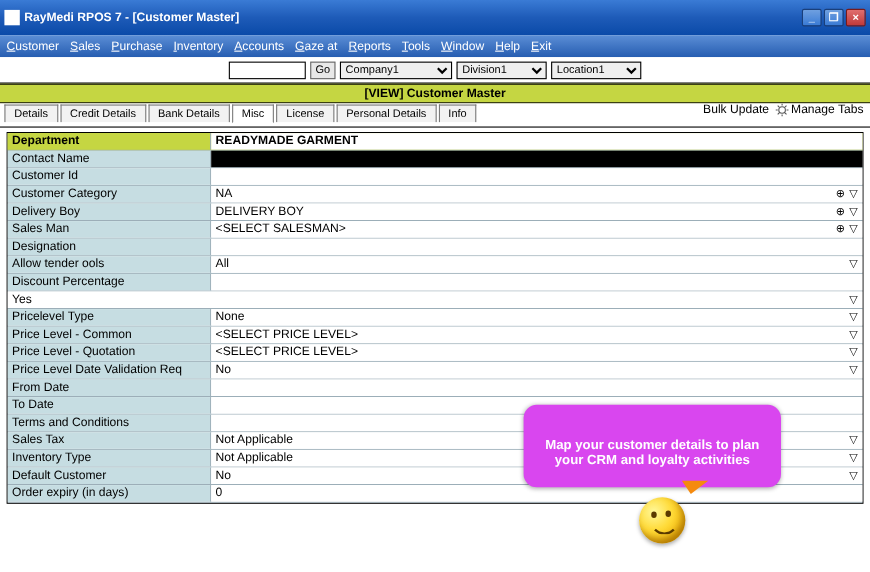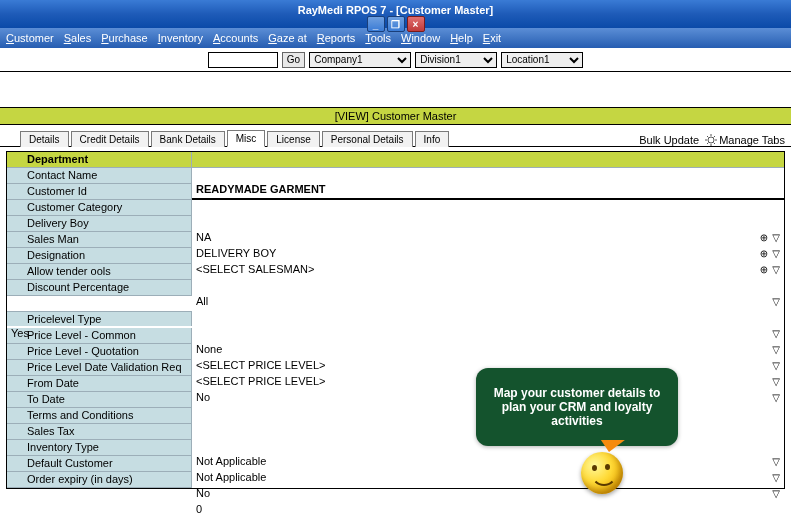--- a/index.html
+++ b/index.html
@@ -13,23 +13,22 @@
     position: relative;
   }
 
   
   .titlebar {
     height: 28px;
     background: linear-gradient(to bottom, #3a7bd5 0%, #1e5bb8 50%, #0a4aa8 100%);
     color: #fff;
     display: flex;
     align-items: center;
-    padding: 4px 4px;
+    padding: 16px 4px;
     font-weight: bold;
-    flex-direction: column;
   }
   .titlebar .app-icon {
     width: 14px; height: 14px;
     background: #fff;
     margin-right: 4px;
     display: inline-block;
   }
   .titlebar .title-text { flex: 1; font-size: 11px; }
   .titlebar .win-btns { display: flex; gap: 2px; }
   .win-btn {
@@ -89,36 +88,36 @@
     height:16px;
     font-size:10px;
     border:1px solid #000;
   }
   .toolbar .sel1{width:102px;} .toolbar .sel2{width:82px;} .toolbar .sel3{width:82px;}
 
   
   .view-header {
     background:#c5d642;
     text-align:center;
-    font-weight:normal;
+    font-weight:bold;
     padding:2px 0;
     border:1px solid #000;
-    border-left:none; border-right:none;margin-top:35px;
+    border-left:none; border-right:none;
   }
   .view-header .line1{}
   .view-header .line2{}
 
   
   .tabsrow {
     height: 22px;
     display:flex;
-    align-items:flex-end;
+    align-items:flex-start;
     border-bottom:1px solid #000;
     background:#fff;
-    padding-left:20px;
+    padding-left:4px;
     position:relative;
   }
   .tab {
     padding:2px 8px;
     border:1px solid #7a7a7a;
     border-bottom:none;
     margin-right:2px;
     background:#f2f2f2;
     cursor:pointer;
     font-size:10px;
@@ -160,33 +159,32 @@
   .grid-row.header {
     background:#c5d642;
     font-weight:bold;
   }
   .grid-row.contact .val-cell{
     background:#000;
   }
   .label-cell {
     width:185px;
     background:#c6dde2;
-    padding:1px 20px;
+    padding:1px 4px;
     border-right:1px solid #9caeb8;
     white-space:nowrap;
     overflow:hidden;
   }
   .grid-row.header .label-cell{ background:#c5d642; }
   .val-cell {
     flex:1;
     background:#fff;
     padding:1px 4px;
     position:relative;
     white-space:nowrap;
-    margin-top:30px;
   }
   .ctrl-icons {
     position:absolute;
     right:2px;
     top:1px;
     display:flex;
     gap:0;
   }
   .ic {
     width:12px; height:12px;
@@ -194,28 +192,28 @@
     align-items:center; justify-content:center;
     font-size:10px;
     color:#000;
   }
 
   
   .callout {
     position:absolute;
     left:476px;
     top:368px;
-    width:202px;
-    background:#14532d;
+    width:234px;
+    background:#d946ef;
     border-radius:12px;
     color:#fff;
     font-size:12px;
     font-weight:bold;
     text-align:center;
-    padding:18px 16px 18px 16px;
+    padding:29px 16px 18px 16px;
     box-shadow:0 1px 4px rgba(0,0,0,.3);
   }
   .callout:after{
     content:"";
     position:absolute;
     bottom:-18px;
     left:60%;
     border:12px solid transparent;
     border-top-color:#f58a0e;
     transform: skewX(-18deg);

